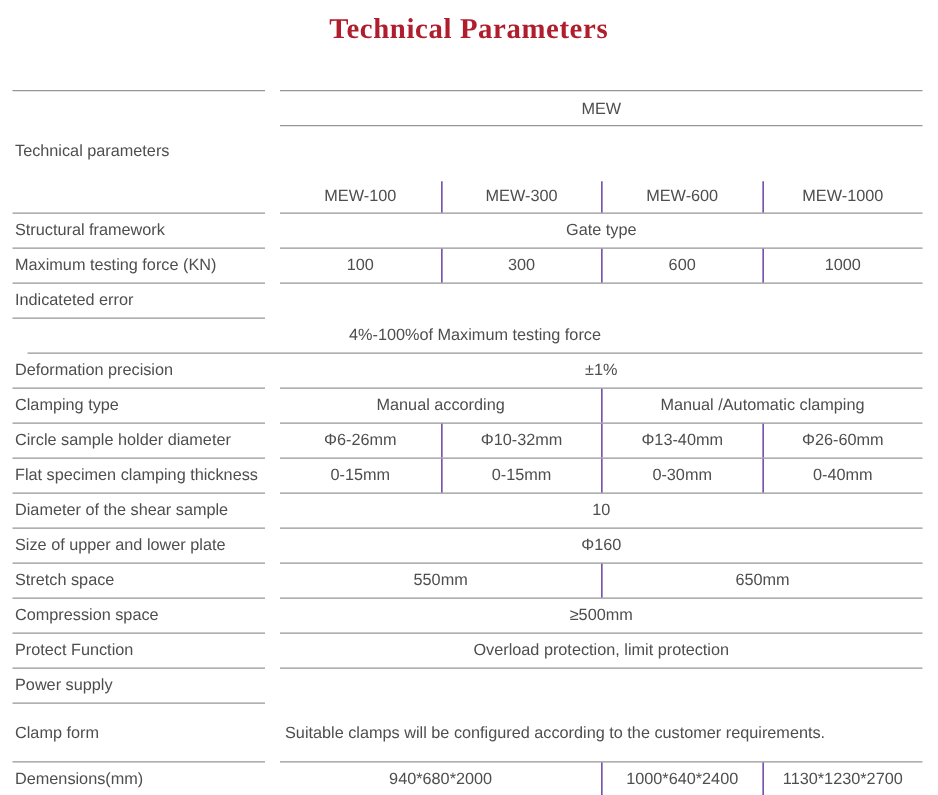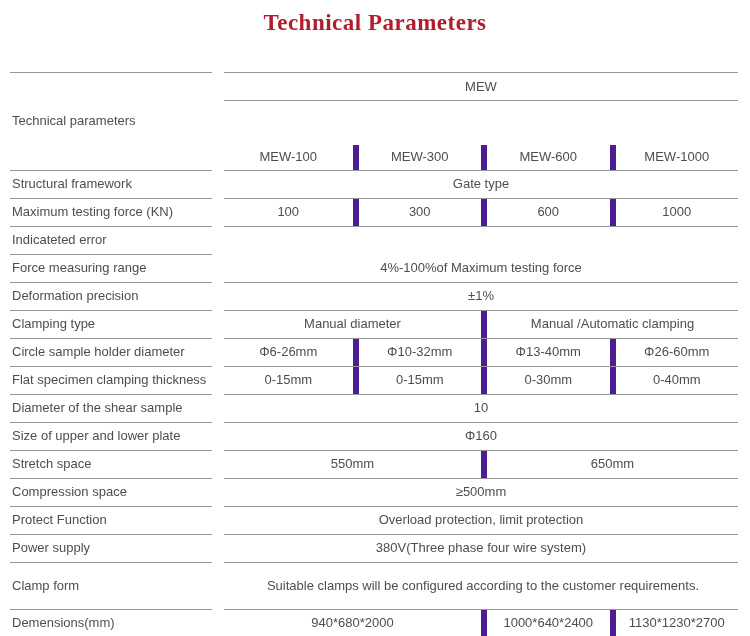--- a/index.html
+++ b/index.html
@@ -63,31 +63,31 @@
   .models-row { height: 25px; display: flex; }
 
   .row { height: 28px; }
   .row.tall { height: 47px; }
 
   .cell {
     display: flex; align-items: center; justify-content: center;
     text-align: center;
     line-height: 1.15;
   }
-  .cell + .cell { border-left: 6px solid #4c1d95; }
+  .cell + .cell { border-left: 1px solid #4c1d95; }
   .span1 { width: 25%; }
   .span2 { width: 50%; }
   .span4 { width: 100%; }
 
   .cell.left {
     justify-content: flex-start;
     text-align: left;
     padding-left: 4px;
     flex-direction: column;
-    align-items: center;
+    align-items: flex-start;
     justify-content: center;
     line-height: 1.45;
   }
 </style>
 </head>
 <body>
 
 <div class="page">
 
   <h1 class="title">Technical Parameters</h1>
@@ -126,40 +126,39 @@
         <div class="cell span1">1000</div>
       </div>
     </div>
 
     <div class="row">
       <div class="labelcol">Indicateted error</div>
       <div class="gapcol"></div>
     </div>
 
     <div class="row">
-      <div class="labelcol">Force measuring range</div>
       <div class="gapcol"></div>
       <div class="datacol">
         <div class="cell span4">4%-100%of Maximum testing force</div>
       </div>
     </div>
 
     <div class="row">
       <div class="labelcol">Deformation precision</div>
       <div class="gapcol"></div>
       <div class="datacol">
         <div class="cell span4">±1%</div>
       </div>
     </div>
 
     <div class="row">
       <div class="labelcol">Clamping type</div>
       <div class="gapcol"></div>
       <div class="datacol">
-        <div class="cell span2">Manual diameter</div>
+        <div class="cell span2">Manual according</div>
         <div class="cell span2">Manual /Automatic clamping</div>
       </div>
     </div>
 
     <div class="row">
       <div class="labelcol">Circle sample holder diameter</div>
       <div class="gapcol"></div>
       <div class="datacol">
         <div class="cell span1">Φ6-26mm</div>
         <div class="cell span1">Φ10-32mm</div>
@@ -216,23 +215,20 @@
       <div class="labelcol">Protect Function</div>
       <div class="gapcol"></div>
       <div class="datacol">
         <div class="cell span4">Overload protection, limit protection</div>
       </div>
     </div>
 
     <div class="row">
       <div class="labelcol">Power supply</div>
       <div class="gapcol"></div>
-      <div class="datacol">
-        <div class="cell span4">380V(Three phase four wire system)</div>
-      </div>
     </div>
 
     <div class="row tall">
       <div class="labelcol">Clamp form</div>
       <div class="gapcol"></div>
       <div class="datacol">
         <div class="cell span4 left">
           <div>Suitable clamps will be configured according to the customer requirements.</div>
         </div>
       </div>

